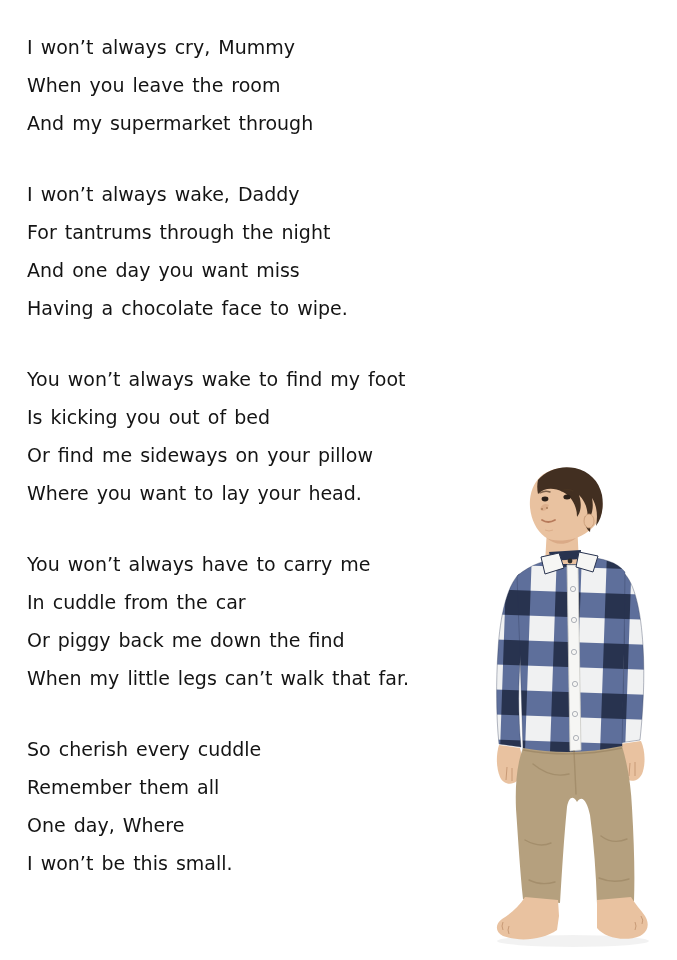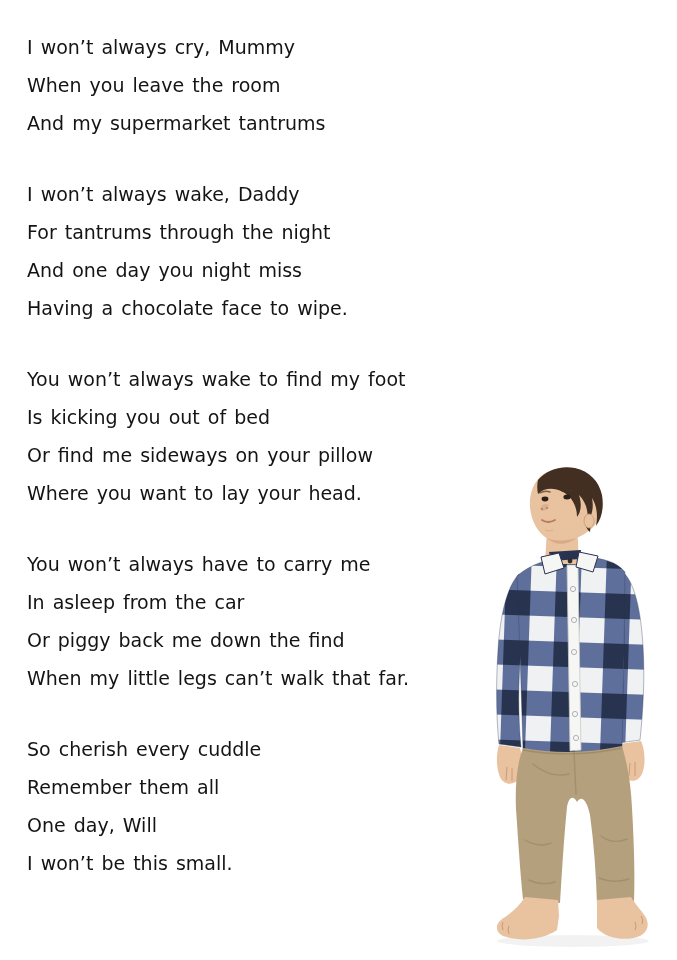--- a/index.html
+++ b/index.html
@@ -34,44 +34,44 @@
   }
   .figure svg { display: block; width: 100%; height: 100%; }
 </style>
 </head>
 <body style="background: rgb(255, 255, 255);">
 
 <div class="poem" style="color: rgb(20, 20, 20);">
   <div class="stanza">
     <div class="line">I won’t always cry, Mummy</div>
     <div class="line">When you leave the room</div>
-    <div class="line">And my supermarket tantrums</div>
+    <div class="line">And my supermarket through</div>
   </div>
   <div class="stanza">
     <div class="line">I won’t always wake, Daddy</div>
     <div class="line">For tantrums through the night</div>
-    <div class="line">And one day you night miss</div>
+    <div class="line">And one day you want miss</div>
     <div class="line">Having a chocolate face to wipe.</div>
   </div>
   <div class="stanza">
     <div class="line">You won’t always wake to find my foot</div>
     <div class="line">Is kicking you out of bed</div>
     <div class="line">Or find me sideways on your pillow</div>
     <div class="line">Where you want to lay your head.</div>
   </div>
   <div class="stanza">
     <div class="line">You won’t always have to carry me</div>
-    <div class="line">In asleep from the car</div>
+    <div class="line">In cuddle from the car</div>
     <div class="line">Or piggy back me down the find</div>
     <div class="line">When my little legs can’t walk that far.</div>
   </div>
   <div class="stanza">
     <div class="line">So cherish every cuddle</div>
     <div class="line">Remember them all</div>
-    <div class="line">One day, Will</div>
+    <div class="line">One day, Where</div>
     <div class="line">I won’t be this small.</div>
   </div>
 </div>
 
 <div class="figure">
   <svg viewBox="0 0 180 486" xmlns="http://www.w3.org/2000/svg">
     <defs>
       <pattern id="plaid" width="50" height="50" patternUnits="userSpaceOnUse" patternTransform="rotate(2)">
         <rect x="0" y="0" width="50" height="50" style="fill:var(--plaid-white)"></rect>
         <rect x="25" y="0" width="25" height="25" style="fill:var(--plaid-mid)"></rect>

